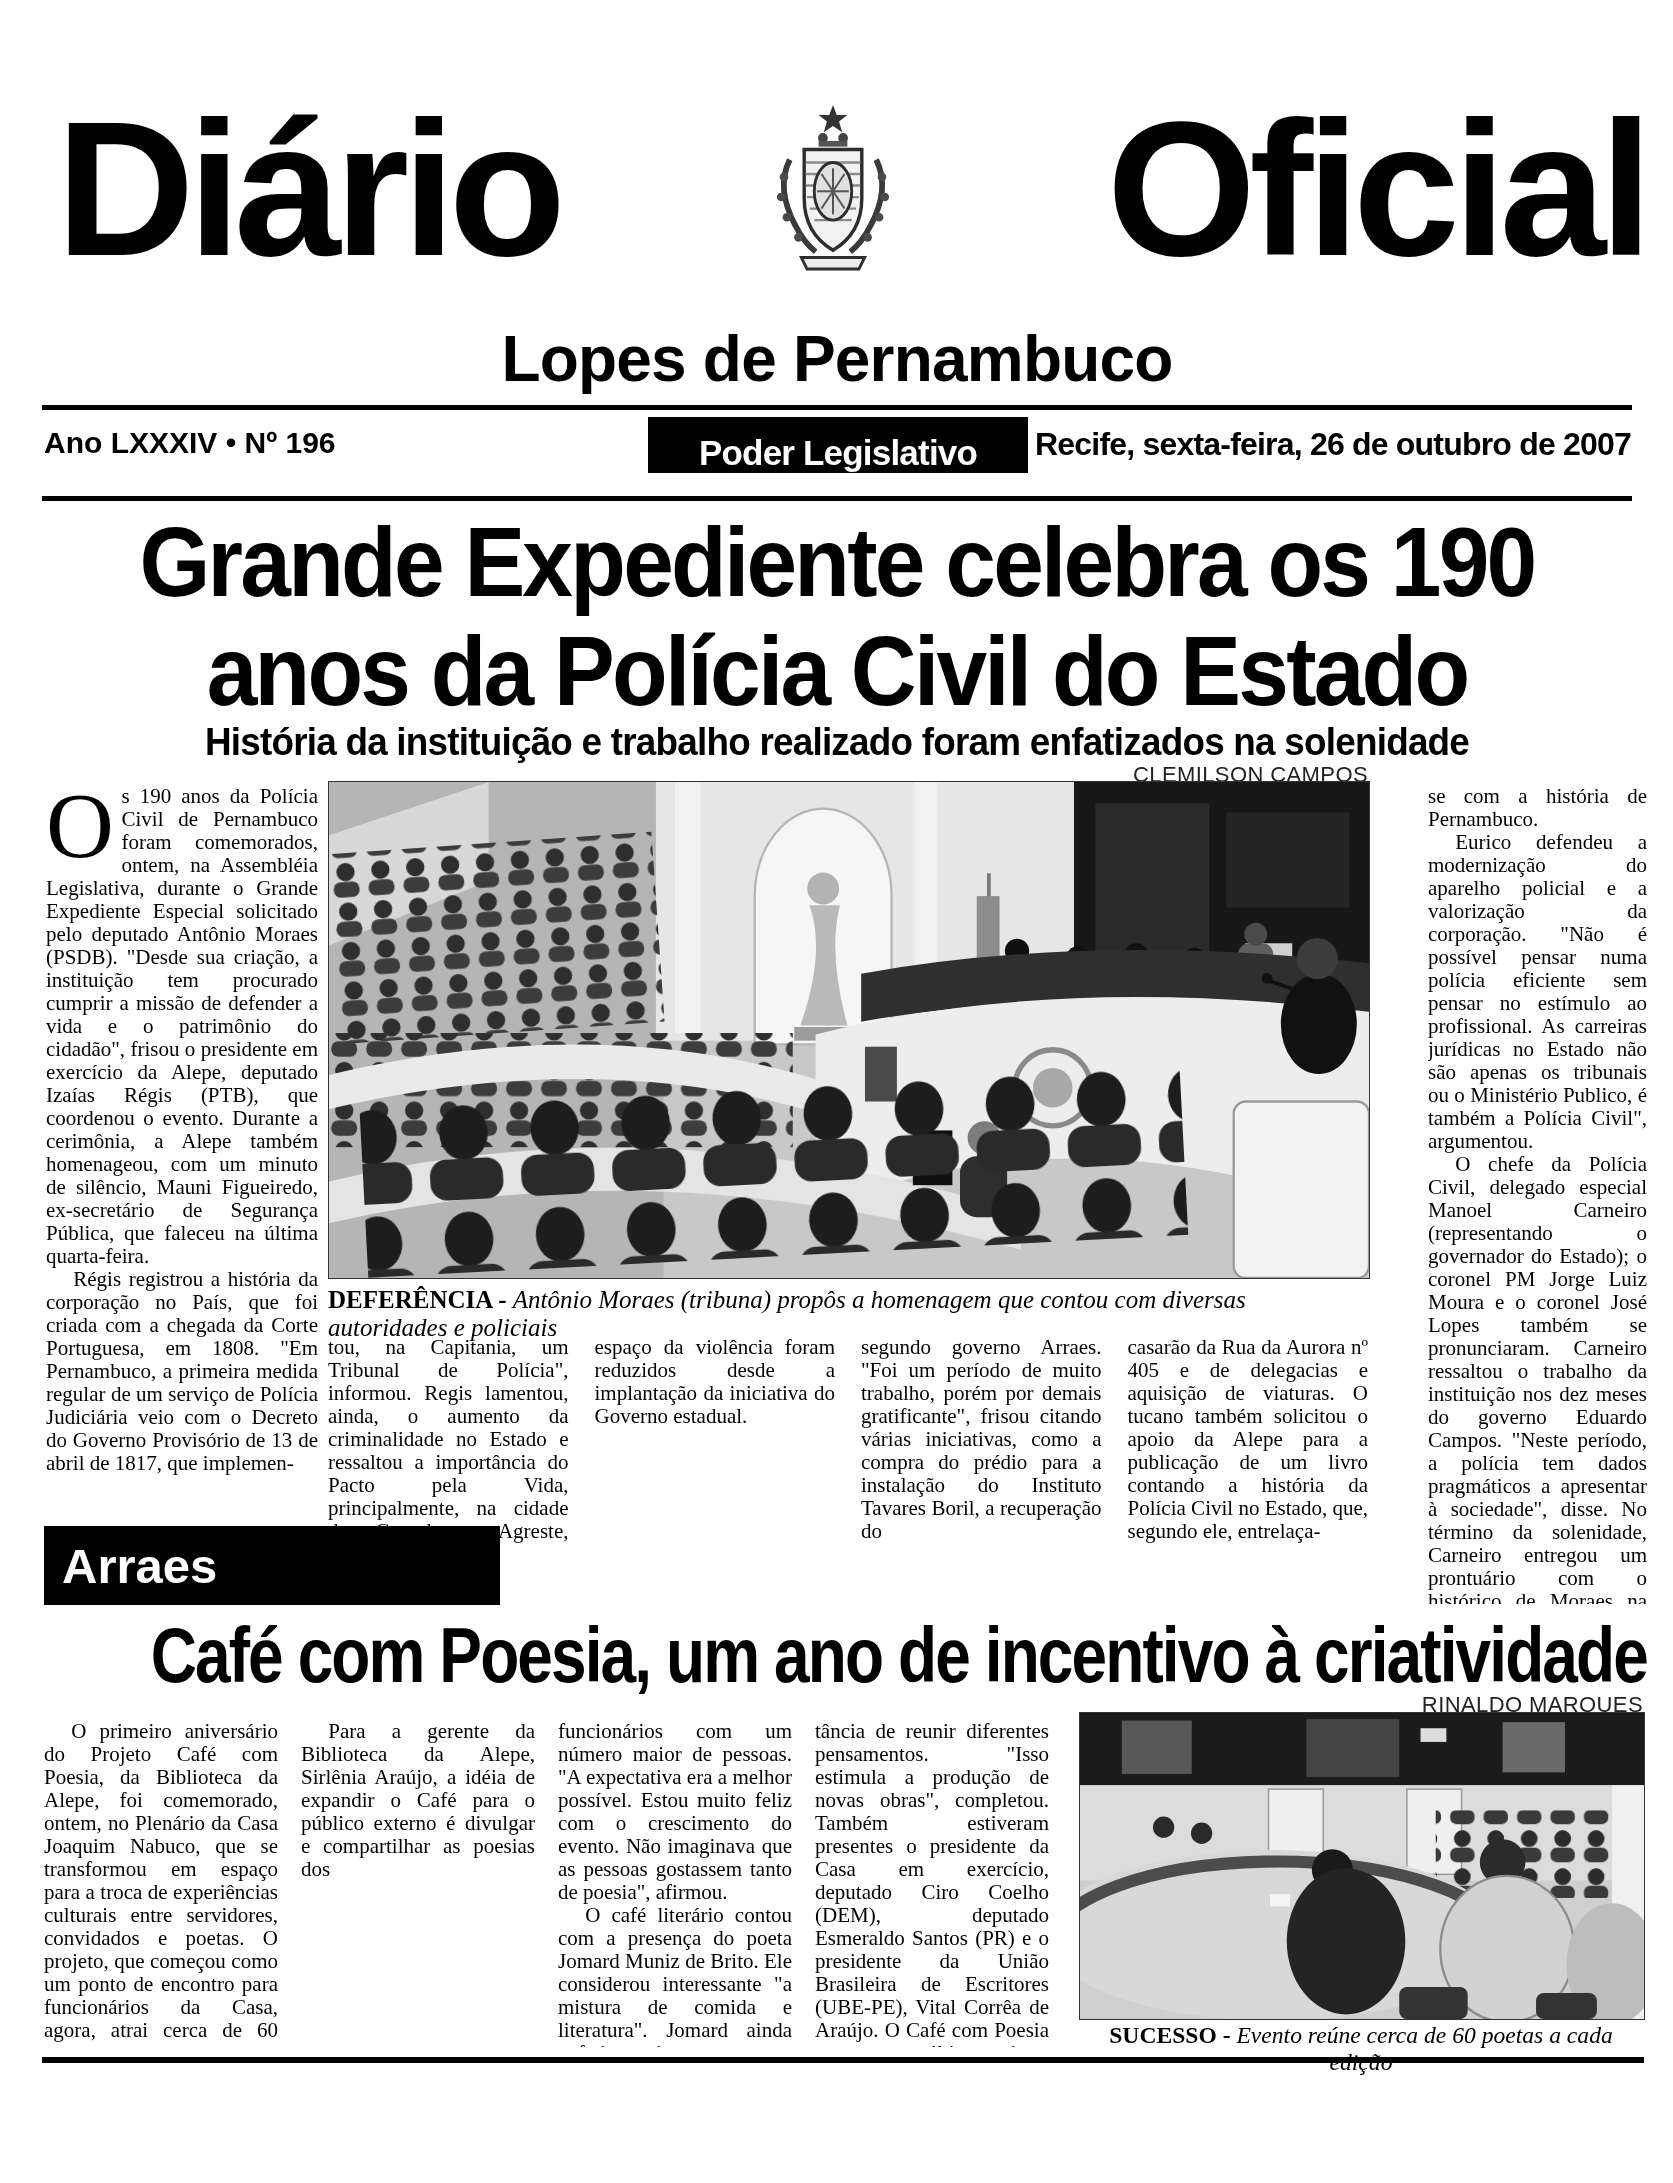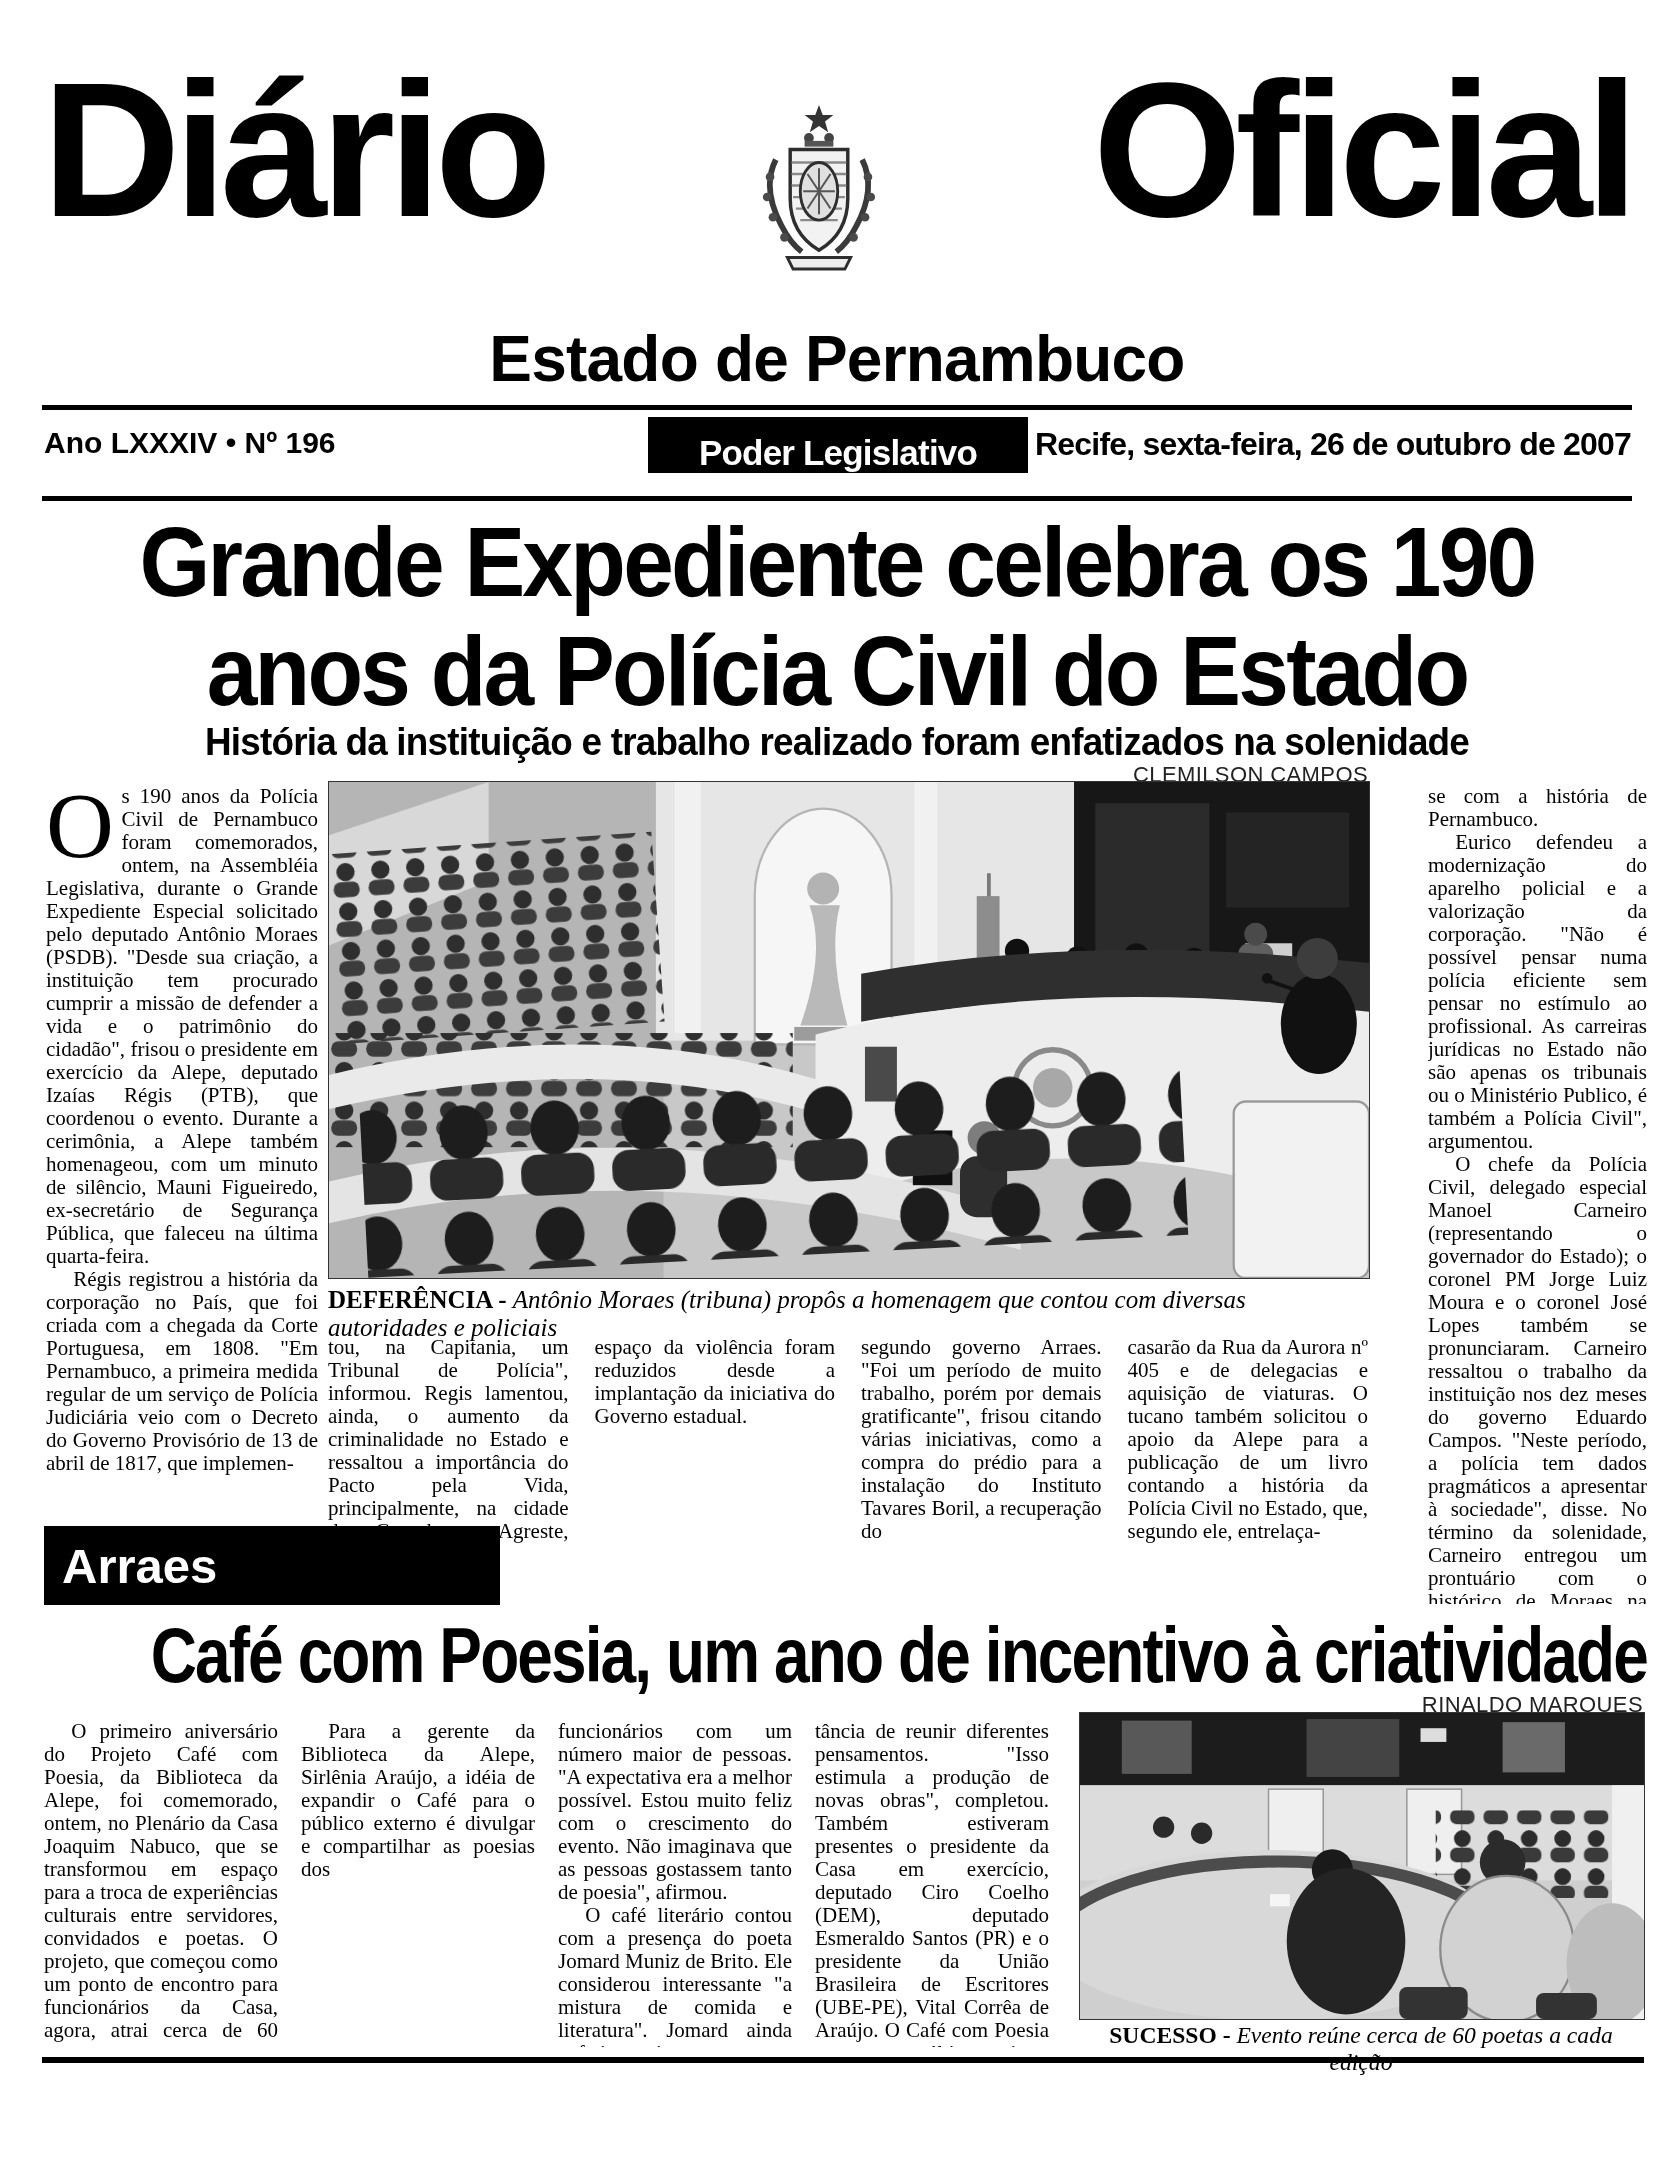--- a/index.html
+++ b/index.html
@@ -2,22 +2,22 @@
 <html lang="pt-BR" style="font-size:12px"><head>
 <meta charset="utf-8">
 <style>
   html,body{margin:0;padding:0;background:#888;}
   .page{
     position:relative;width:1674px;height:2183px;background:#ffffff;
     font-family:"Liberation Serif",serif;color:#000;overflow:hidden;
   }
   
   .mast-row{
-    position:absolute;left:42px;top:59px;width:1590px;height:260px;
-    display:flex;justify-content:space-between;align-items:flex-start;
+    position:absolute;left:56px;top:59px;width:1590px;height:260px;
+    display:flex;justify-content:space-between;align-items:center;
   }
   .mast-title{
     font-family:"Liberation Sans",sans-serif;font-weight:bold;
     font-size:192px;line-height:0.95;letter-spacing:-6.8px;white-space:nowrap;
   }
   .crest{align-self:center;width:144px;height:192px;margin-top:18px;flex:0 0 auto;}
   .mast-subtitle{
     position:absolute;left:0;top:322px;width:100%;text-align:center;
     font-family:"Liberation Sans",sans-serif;font-weight:bold;font-size:64px;letter-spacing:-0.8px;
   }
@@ -137,21 +137,21 @@
             <line x1="50" y1="46" x2="50" y2="78"></line>
               <line x1="39" y1="62" x2="61" y2="62"></line>
             <line x1="42" y1="50" x2="58" y2="74"></line>
               <line x1="58" y1="50" x2="42" y2="74"></line>
           </g>
           <path d="M28,108 h44 l-4,8 h-36 z" fill="#ededed" stroke="#2e2e2e" stroke-width="2"></path>
         </svg>
       </span>
       <span class="mast-title">Oficial</span>
     </div>
-    <div class="mast-subtitle">Estado de Pernambuco</div>
+    <div class="mast-subtitle">Lopes de Pernambuco</div>
   </header>
 
   <div class="rule rule1"></div>
 
   <span class="edition">Ano LXXXIV • Nº 196</span>
   <div class="section-box">
     <span>Poder Legislativo</span>
   </div>
   <span class="dateline">Recife, sexta-feira, 26 de outubro de 2007</span>
 

